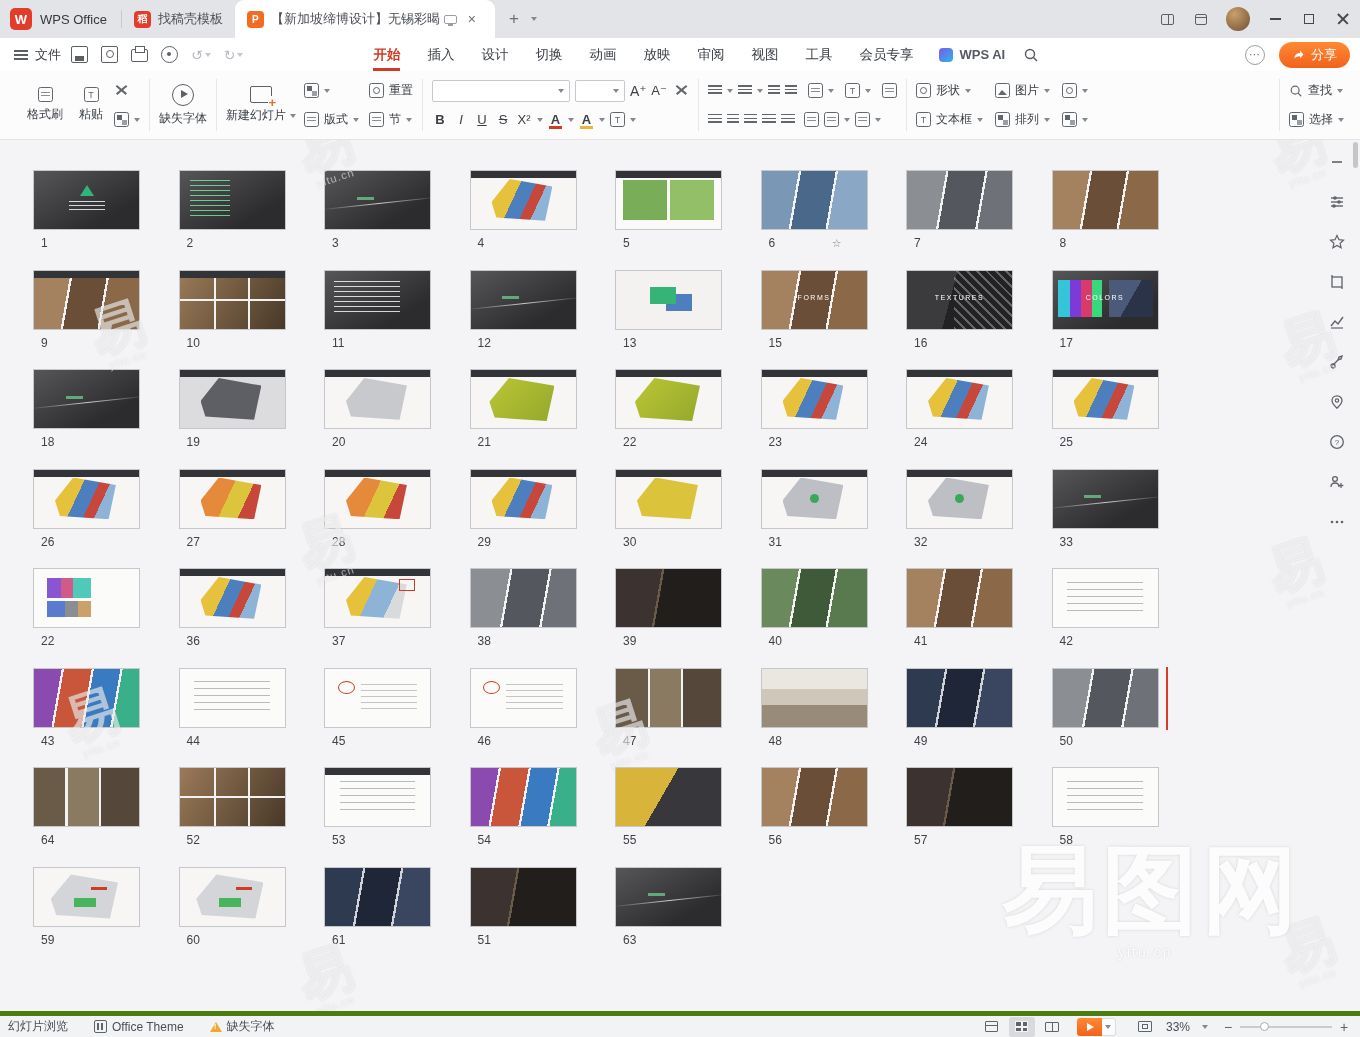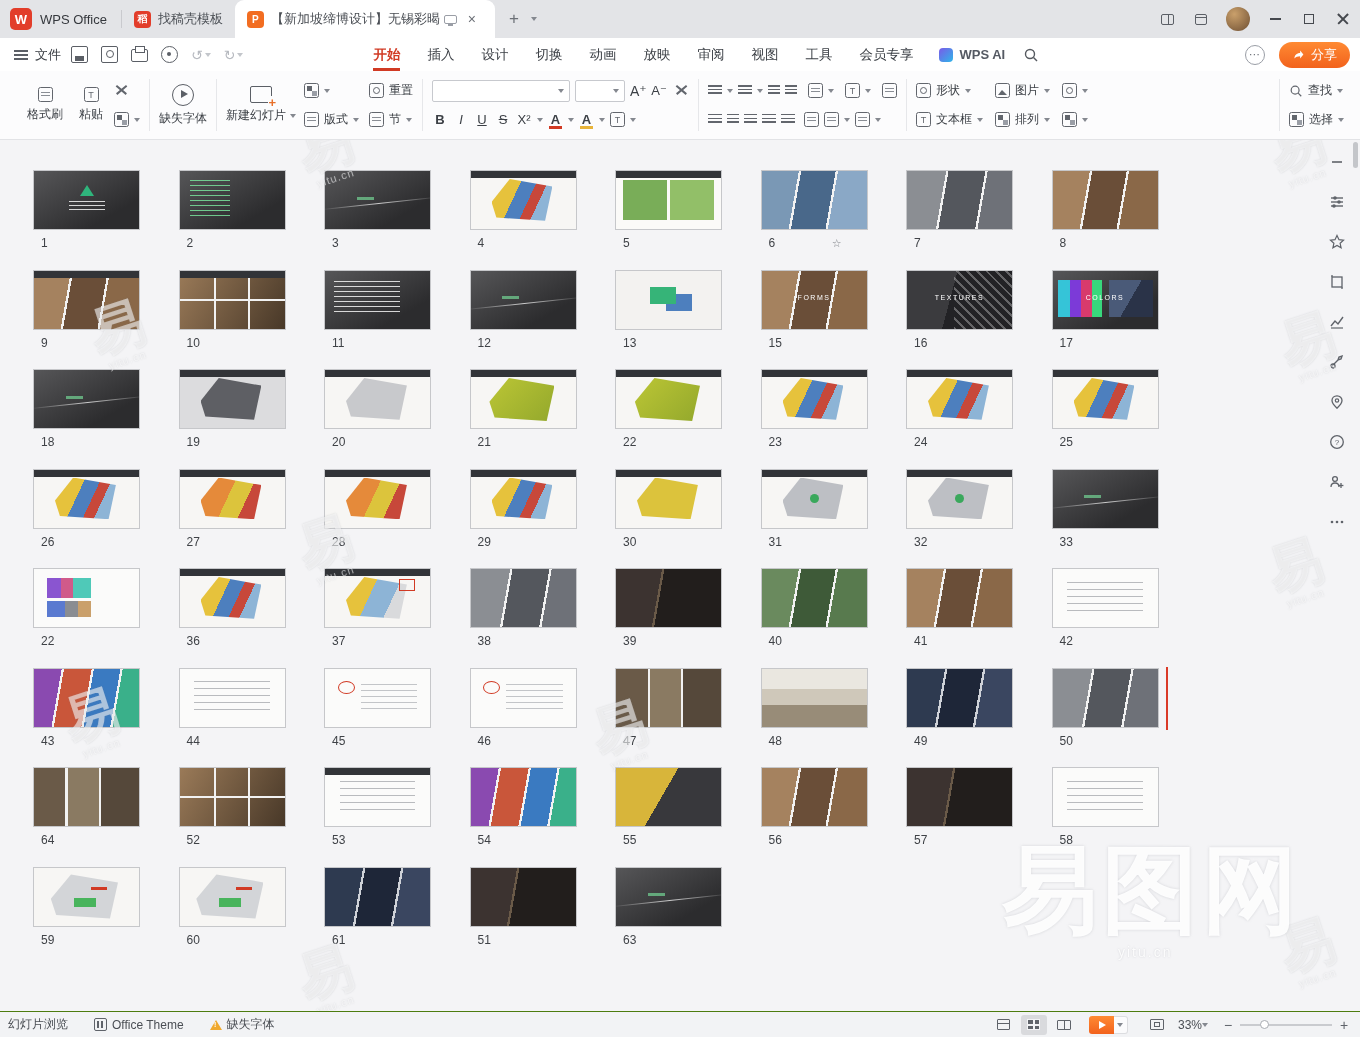--- a/index.html
+++ b/index.html
@@ -160,41 +160,41 @@
   .look-photo-dark{background:linear-gradient(100deg,#3c3330 0 40%,#6a5a48 40% 42%,#221e1c 42%)}
 
   .insert-cursor{position:absolute;left:1166px;top:667px;width:2px;height:63px;background:#da3a28;z-index:10}
 
   
   .side-panel{position:absolute;top:140px;right:0;width:46px;bottom:26px;background:#f4f4f6;display:flex;flex-direction:column;align-items:center;padding-top:8px;z-index:20}
   .sp-btn{width:28px;height:28px;margin-bottom:12px;display:flex;align-items:center;justify-content:center;border-radius:4px;cursor:pointer;color:#5f636a}
   .scroll-thumb{position:absolute;top:142px;right:2px;width:5px;height:26px;border-radius:3px;background:#c4c6ca;z-index:25}
 
   
-  .statusbar{position:absolute;left:0;right:0;bottom:0;height:26px;background:#f2f3f5;border-top:1px solid #4d7c0f;display:flex;align-items:center;padding:0 8px;z-index:60;font-size:12px;color:#4a4e54}
+  .statusbar{position:absolute;left:0;right:0;bottom:0;height:26px;background:#f2f3f5;border-top:5px solid #4d7c0f;display:flex;align-items:center;padding:0 8px;z-index:60;font-size:12px;color:#4a4e54}
   .sb-item{display:flex;align-items:center;gap:5px;margin-right:26px;cursor:pointer;white-space:nowrap}
   .warn-tri{width:0;height:0;border-left:6px solid transparent;border-right:6px solid transparent;border-bottom:10px solid #f0a92e;position:relative}
   .warn-tri::after{content:"!";position:absolute;left:-1.5px;top:1px;font-size:7px;color:#fff;font-weight:bold}
   .theme-ic{width:13px;height:13px;border:1.3px solid #5f636a;border-radius:2px;position:relative}
   .theme-ic::after{content:"";position:absolute;inset:2px;background:repeating-linear-gradient(to right,#5f636a 0 2px,transparent 2px 4px)}
   .sb-right{margin-left:auto;display:flex;align-items:center}
   .view-btn{width:26px;height:20px;display:flex;align-items:center;justify-content:center;border-radius:3px;cursor:pointer;margin-left:4px}
   .view-btn.active{background:#d9dadd}
   .v-normal{width:13px;height:11px;border:1.3px solid #5f636a;border-radius:1px;background:linear-gradient(to bottom,transparent 3px,#5f636a 3px 4px,transparent 4px)}
   .v-grid{width:13px;height:11px;background:#5f636a;box-shadow:inset 0 0 0 1px #f2f3f5;position:relative}
   .v-grid::after{content:"";position:absolute;left:5.5px;top:0;width:2px;height:100%;background:#f2f3f5;box-shadow:0 0 0 0}
   .v-grid::before{content:"";position:absolute;top:4.5px;left:0;height:2px;width:100%;background:#f2f3f5}
   .v-book{width:14px;height:10px;border:1.3px solid #5f636a;border-radius:1px;position:relative}
   .v-book::after{content:"";position:absolute;left:50%;top:0;bottom:0;width:1.3px;background:#5f636a}
   .play-btn{width:25px;height:18px;margin-left:12px;border-radius:3px 0 0 3px;background:linear-gradient(180deg,#ff8a33,#f2621c);display:flex;align-items:center;justify-content:center;cursor:pointer}
   .play-btn::after{content:"";width:0;height:0;border-left:7px solid #fff;border-top:4.5px solid transparent;border-bottom:4.5px solid transparent;margin-left:2px}
   .play-car{width:14px;height:18px;border-radius:0 3px 3px 0;background:#fbfbfc;border:1px solid #dcdde0;border-left:none;display:flex;align-items:center;justify-content:center;cursor:pointer}
   .fit-ic{width:14px;height:11px;border:1.3px solid #5f636a;border-radius:1px;position:relative;margin:0 14px 0 22px;cursor:pointer}
   .fit-ic::after{content:"";position:absolute;inset:2px 3px;border:1px dashed #5f636a}
-  .zoom-pct{display:flex;align-items:center;gap:0;cursor:pointer}
+  .zoom-pct{display:flex;align-items:center;gap:12px;cursor:pointer}
   .zbtn{width:16px;height:16px;display:flex;align-items:center;justify-content:center;color:#5f636a;font-size:14px;cursor:pointer}
   .zslider{width:92px;height:2px;background:#c9cbcf;position:relative;margin:0 4px;cursor:pointer}
   .zthumb{position:absolute;left:20px;top:-4px;width:9px;height:9px;border-radius:50%;background:#fff;border:1px solid #a9acb2}
 
   
   .wm-layer{position:absolute;inset:0;pointer-events:none;z-index:40}
   .wm{position:absolute;transform:rotate(-18deg);text-align:center;color:rgba(255,255,255,.55);text-shadow:0 0 2px rgba(130,132,140,.28);line-height:1}
   .wm .wm-char{display:block;font-size:54px;font-weight:bold}
   .wm .wm-site{display:block;font-size:11px;margin-top:2px;letter-spacing:1px}
   .wm-big{position:absolute;left:1002px;top:842px;font-size:96px;font-weight:bold;color:rgba(255,255,255,.92);text-shadow:0 0 3px rgba(150,152,160,.35);letter-spacing:4px;line-height:1}

